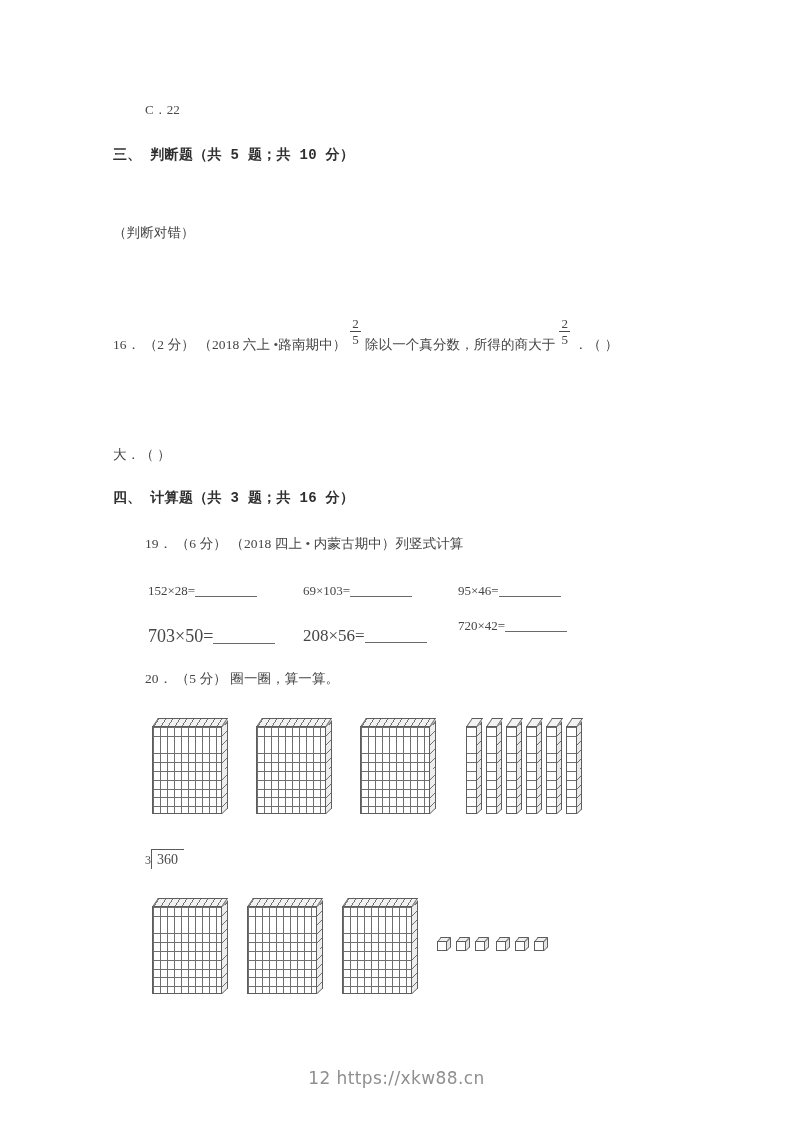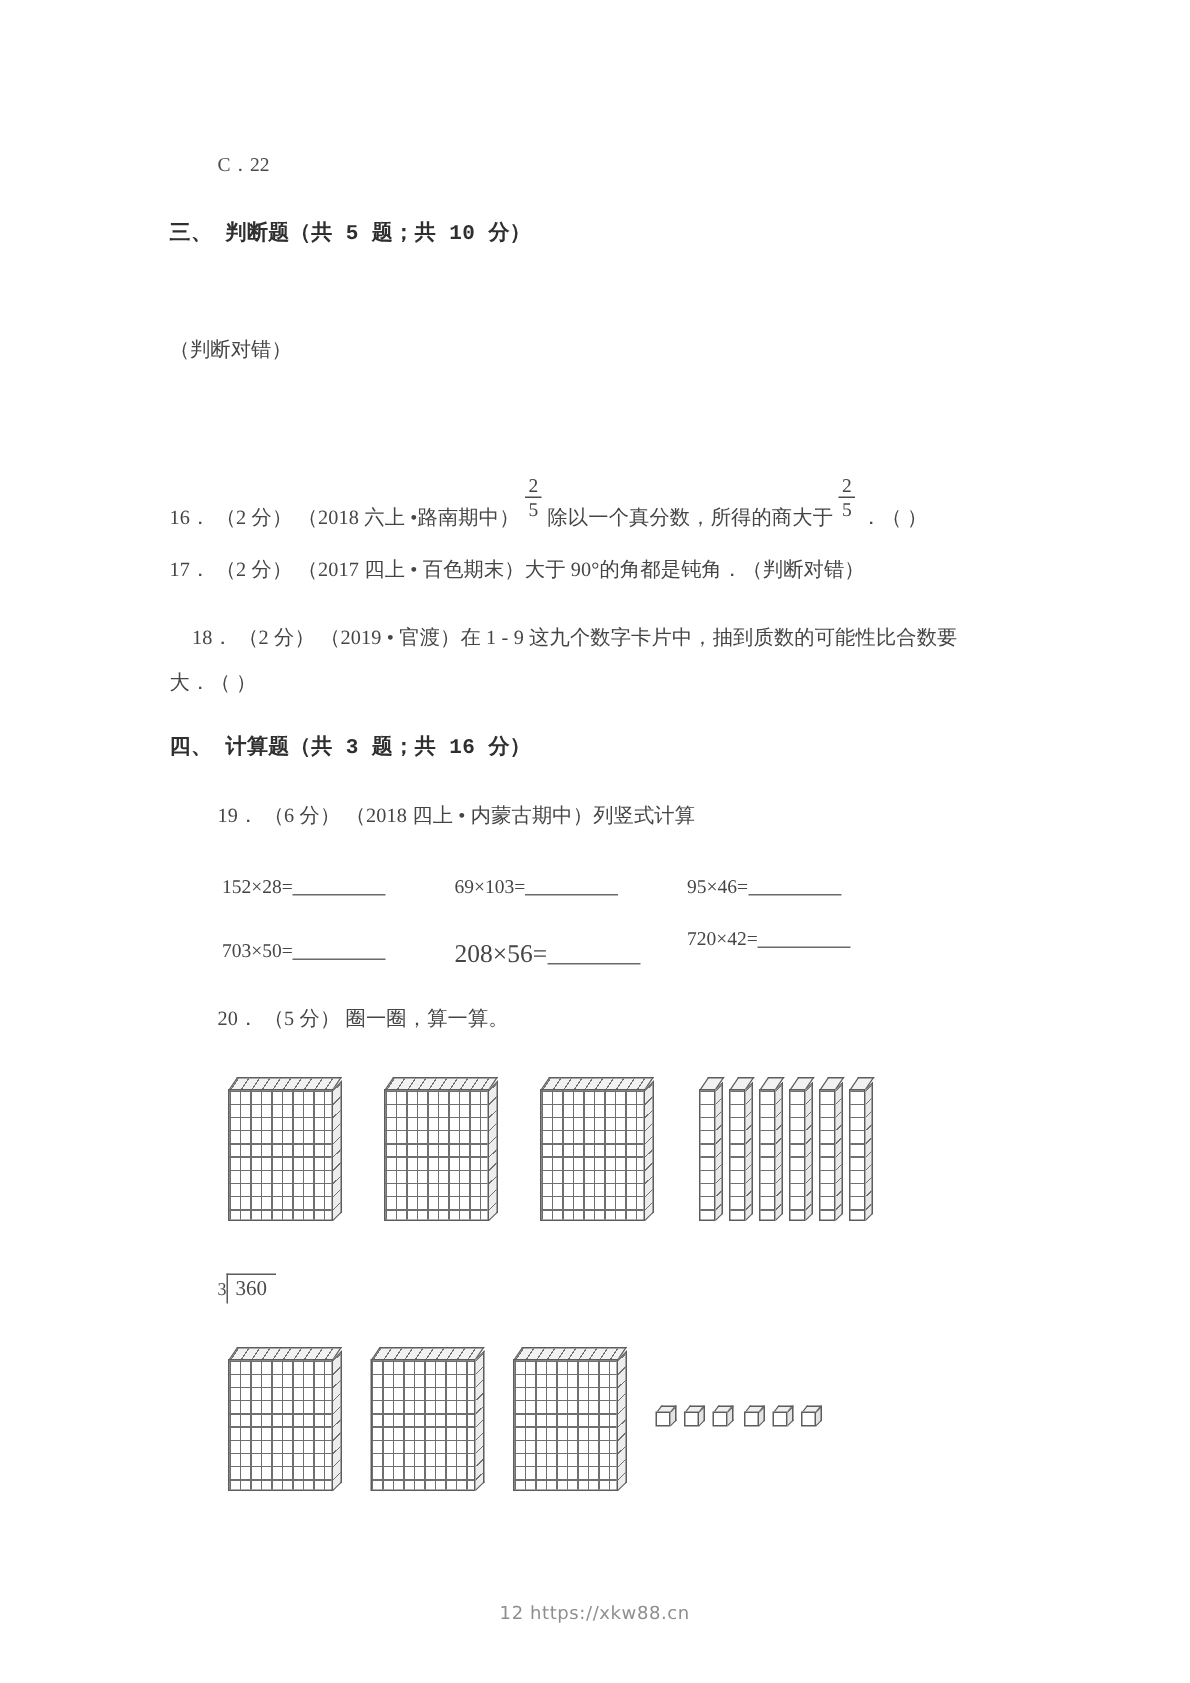--- a/index.html
+++ b/index.html
@@ -240,21 +240,21 @@
     transform-origin: top left;
   }
 
   
   .footer {
     position: absolute;
     left: 0;
     top: 1068px;
     width: 793px;
     text-align: center;
-    font-size: 12px;
+    font-size: 17px;
     color: #8f8f8f;
     font-family: "DejaVu Sans", "Liberation Sans", sans-serif;
     letter-spacing: 0.4px;
   }
 </style>
 </head>
 <body>
 
 <div class="page">
 
@@ -262,40 +262,38 @@
 
   <div class="section-head" style="left:113px; top:146px;">三、 判断题（共 5 题；共 10 分）</div>
 
   <div class="qline" style="left:113px; top:222px;">（判断对错）</div>
 
 
   <div class="qline" style="left:113px; top:324px;">
     <span>16． （2 分） （2018 六上 •路南期中）</span><span class="frac"><span class="num">2</span><span class="den">5</span></span><span>除以一个真分数，所得的商大于</span><span class="frac"><span class="num">2</span><span class="den">5</span></span><span>．（        ）</span>
   </div>
 
-  <div class="qline" style="left:113px; top:369px;">17． （2 分） （2017 四上 • 百色期末）大于 90°的角都是钝角．（判断对错）</div>
-
-  <div class="qline" style="left:128px; top:414px;">18． （2 分） （2019 • 官渡）在 1 - 9 这九个数字卡片中，抽到质数的可能性比合数要</div>
+
   <div class="qline" style="left:113px; top:444px;">大．（        ）</div>
 
   <div class="section-head" style="left:113px; top:489px;">四、 计算题（共 3 题；共 16 分）</div>
 
   <div class="qline" style="left:145px; top:533px;">19． （6 分） （2018 四上 • 内蒙古期中）列竖式计算</div>
 
   <div class="calccell" style="left:148px; top:583px; font-size:13px; color:#454545;">
     <span>152×28=</span><span class="blank"></span>
   </div>
   <div class="calccell" style="left:303px; top:583px; font-size:13px; color:#454545;">
     <span>69×103=</span><span class="blank"></span>
   </div>
   <div class="calccell" style="left:458px; top:583px; font-size:13px; color:#454545;">
     <span>95×46=</span><span class="blank"></span>
   </div>
 
-  <div class="calccell" style="left:148px; top:626px; font-size:13px; color:#454545;">
+  <div class="calccell" style="left:148px; top:626px; font-size:18px; color:#454545;">
     <span>703×50=</span><span class="blank"></span>
   </div>
   <div class="calccell" style="left:303px; top:626px; font-size:17px; color:#454545;">
     <span>208×56=</span><span class="blank"></span>
   </div>
   <div class="calccell" style="left:458px; top:618px; font-size:13px; color:#454545;">
     <span>720×42=</span><span class="blank"></span>
   </div>
 
   <div class="qline" style="left:145px; top:668px;">20． （5 分） 圈一圈，算一算。</div>

